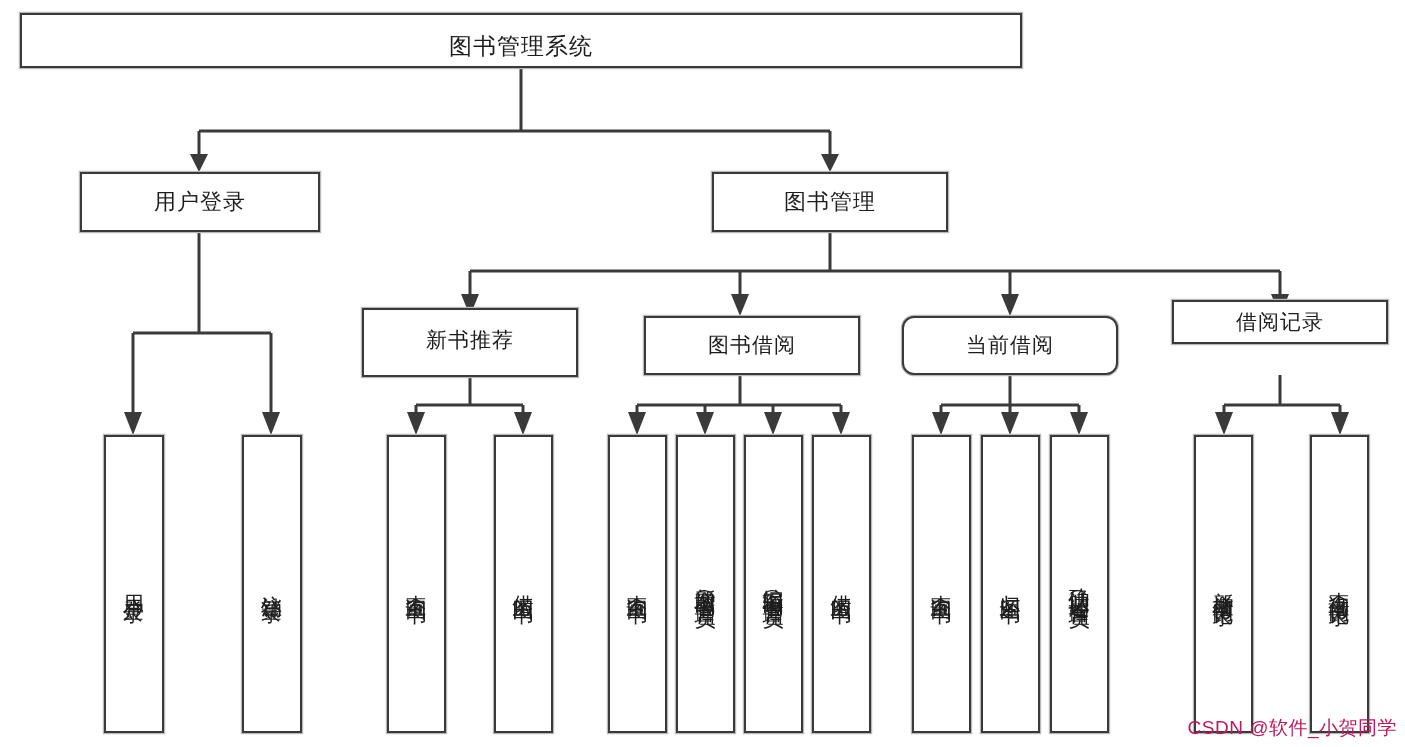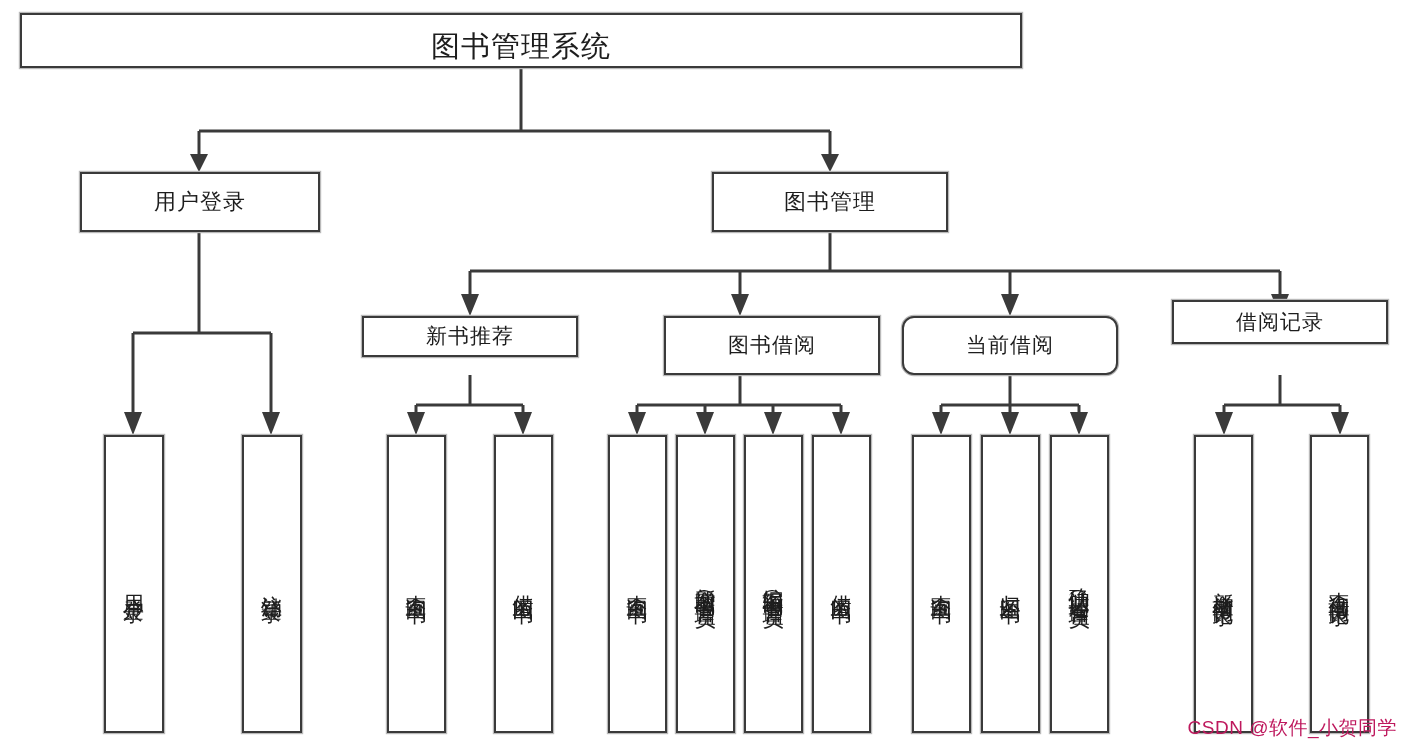--- a/index.html
+++ b/index.html
@@ -38,21 +38,21 @@
 
   .node-label {
     font-size: 22px;
     line-height: 1.15;
     letter-spacing: 1px;
     white-space: nowrap;
     color: #1d1d1d;
   }
 
   
-  .node.root .node-label { font-size: 29px; margin-top: 12px; }
+  .node.root .node-label { font-size: 23px; margin-top: 12px; }
   .node.level2 .node-label { font-size: 22px; }
   .node.level3 .node-label { font-size: 21px; }
 
   
   .node.leaf {
     border-width: 2.4px;
   }
   .node.leaf .node-label {
     writing-mode: vertical-rl;
     text-orientation: upright;
@@ -169,24 +169,24 @@
     <span class="node-label">图书管理系统</span>
   </div>
 
   <div class="node level2" style="left:80px; top:172px; width:240px; height:60px;">
     <span class="node-label">用户登录</span>
   </div>
   <div class="node level2" style="left:712px; top:172px; width:236px; height:60px;">
     <span class="node-label">图书管理</span>
   </div>
 
-  <div class="node level3" style="left:362px; top:316px; width:216px; height:41px;">
+  <div class="node level3" style="left:362px; top:308px; width:216px; height:69px;font-family:Liberation Mono, monospace;">
     <span class="node-label">新书推荐</span>
   </div>
-  <div class="node level3" style="left:664px; top:316px; width:216px; height:59px;">
+  <div class="node level3" style="left:644px; top:316px; width:216px; height:59px;">
     <span class="node-label">图书借阅</span>
   </div>
   <div class="node level3" style="left:902px; top:316px; width:216px; height:59px;border-radius:12px;">
     <span class="node-label">当前借阅</span>
   </div>
   <div class="node level3" style="left:1172px; top:300px; width:216px; height:44px;">
     <span class="node-label">借阅记录</span>
   </div>
 
   <div class="node leaf" style="left:104px; top:435px; width:60px; height:298px;">

